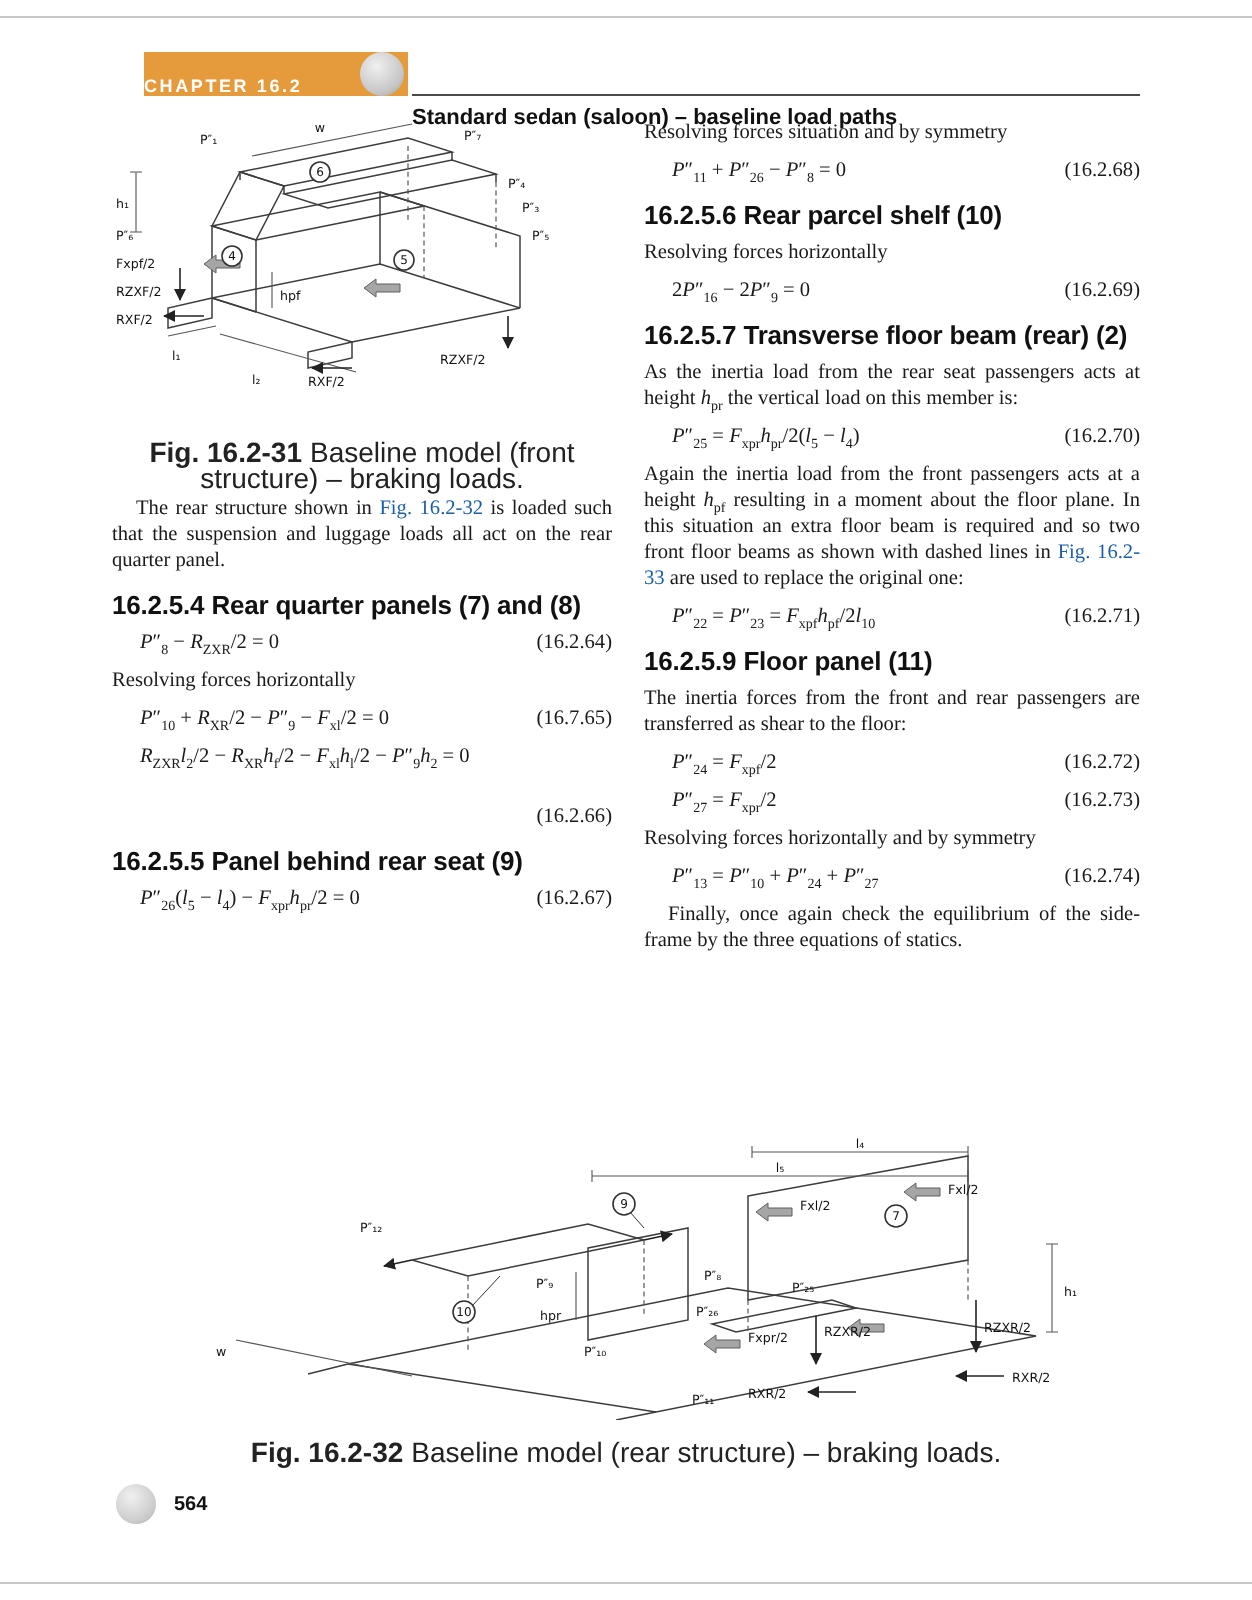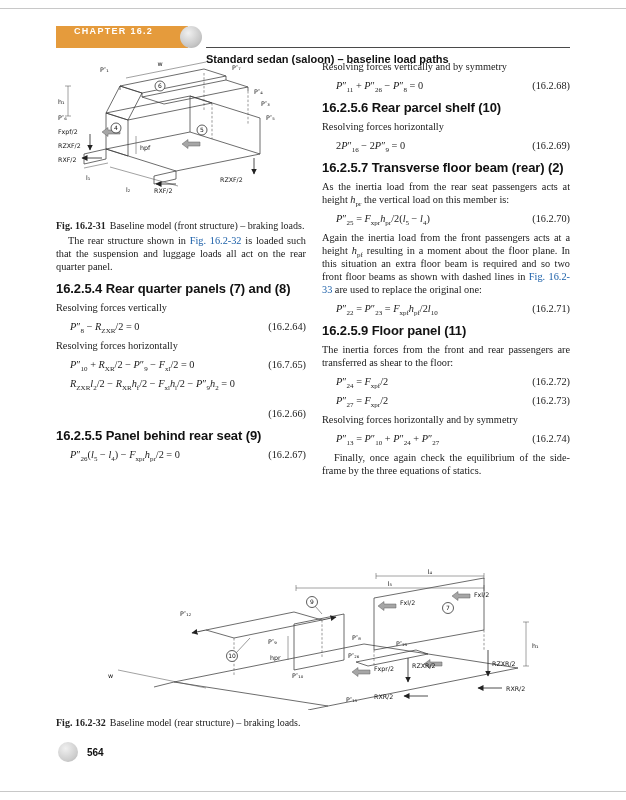--- a/index.html
+++ b/index.html
@@ -4,21 +4,21 @@
 <style>
   html,body{margin:0;padding:0;}
   body{width:626px;height:800px;background:#ffffff;font-family:"Liberation Serif","DejaVu Serif",serif;color:#1a1a1a;}
   .page{position:relative;width:626px;height:800px;overflow:hidden;background:#fff;}
   .rule{position:absolute;left:0;width:626px;border-top:1px solid var(--rule-gray,#c8c8c8);}
   .rule.top{top:8px;}
   .rule.bottom{top:791px;}
 
   
   .chapter-header{position:absolute;left:56px;top:26px;width:514px;height:22px;}
-  .chapter-band{position:absolute;left:0;top:0;width:132px;height:22px;background:var(--accent-orange,#E59B3C);display:flex;align-items:flex-start;padding-left:18px;box-sizing:border-box;}
+  .chapter-band{position:absolute;left:16px;top:0;width:132px;height:22px;background:var(--accent-orange,#E59B3C);display:flex;align-items:flex-end;padding-left:0;box-sizing:border-box;}
   .chapter-label{color:#fff;font-family:"Liberation Sans","DejaVu Sans",sans-serif;font-weight:bold;font-size:9px;letter-spacing:1.3px;}
   .band-circle{position:absolute;left:124px;top:0;width:22px;height:22px;border-radius:50%;background:radial-gradient(circle at 38% 32%, #f0f0f0 0%, #c6c6c6 65%, #a0a0a0 100%);}
   .title-rule-wrap{position:absolute;left:150px;right:0;top:0;height:21px;border-bottom:1px solid #4a4a4a;display:flex;align-items:center;}
   .page-title{font-family:"Liberation Sans","DejaVu Sans",sans-serif;font-weight:bold;font-size:11px;color:#111;margin-top:44px;}
 
   
   .col{position:absolute;top:58px;font-size:10.3px;line-height:13px;}
   .col-left{left:56px;width:250px;}
   .col-right{left:322px;width:248px;}
   .col p{margin:2px 0 4px;text-align:justify;}
@@ -26,21 +26,21 @@
   h2{font-family:"Liberation Sans","DejaVu Sans",sans-serif;font-size:13px;font-weight:bold;margin:9px 0 6px;color:#111;letter-spacing:-0.1px;}
   .link{color:var(--link-blue,#1B5FA8);text-decoration:none;cursor:pointer;}
   sub{font-size:7px;line-height:0;}
 
   .eq{display:flex;justify-content:space-between;align-items:baseline;margin:6px 0;padding-left:14px;}
   .eq-wrap{display:block;}
   .eq-num-line{text-align:right;margin-top:17px;}
 
   
   figure{margin:0;}
-  .cap{font-family:Liberation Serif, serif;font-size:10px;margin-top:3px;color:#222;}
+  .cap{font-family:Liberation Sans, sans-serif;font-size:14px;margin-top:3px;color:#222;text-align:center;}
   .cap-label{font-weight:bold;margin-right:4px;}
   .fig2-wrap{position:absolute;left:56px;top:566px;width:514px;}
 
   .fig-svg text{font-family:"DejaVu Sans",sans-serif;font-size:6.3px;fill:#111;}
   .fig-svg text.co{text-anchor:middle;font-size:6px;}
   .fig-svg text.mid{text-anchor:middle;}
   .fig-svg .struct path{stroke:#3c3c3c;stroke-width:0.75;fill:none;}
   .fig-svg .dash path{stroke:#555;stroke-width:0.6;fill:none;stroke-dasharray:2.5 1.8;}
   .fig-svg .dim path{stroke:#555;stroke-width:0.55;fill:none;}
   .fig-svg .thin-arrows path{stroke:#222;stroke-width:0.8;fill:none;}
@@ -142,21 +142,20 @@
         </g>
       </svg>
       <figcaption class="cap">
         <span class="cap-label">Fig. 16.2-31</span><span>Baseline model (front structure) – braking loads.</span>
       </figcaption>
     </figure>
 
     <p class="indent"><span>The rear structure shown in </span><a class="link">Fig. 16.2-32</a><span> is loaded such that the suspension and luggage loads all act on the rear quarter panel.</span></p>
 
     <h2>16.2.5.4 Rear quarter panels (7) and (8)</h2>
-    <p>Resolving forces vertically</p>
     <div class="eq">
       <span class="eq-body"><i>P</i>″<sub>8</sub> − <i>R</i><sub>ZXR</sub>/2 = 0</span>
       <span class="eq-num">(16.2.64)</span>
     </div>
     <p>Resolving forces horizontally</p>
     <div class="eq">
       <span class="eq-body"><i>P</i>″<sub>10</sub> + <i>R</i><sub>XR</sub>/2 − <i>P</i>″<sub>9</sub> − <i>F</i><sub>xl</sub>/2 = 0</span>
       <span class="eq-num">(16.7.65)</span>
     </div>
     <div class="eq eq-wrap">
@@ -165,21 +164,21 @@
     </div>
 
     <h2>16.2.5.5 Panel behind rear seat (9)</h2>
     <div class="eq">
       <span class="eq-body"><i>P</i>″<sub>26</sub>(<i>l</i><sub>5</sub> − <i>l</i><sub>4</sub>) − <i>F</i><sub>xpr</sub><i>h</i><sub>pr</sub>/2 = 0</span>
       <span class="eq-num">(16.2.67)</span>
     </div>
   </div>
 
   <div class="col col-right">
-    <p>Resolving forces vertically and by symmetry</p>
+    <p>Resolving forces situation and by symmetry</p>
     <div class="eq">
       <span class="eq-body"><i>P</i>″<sub>11</sub> + <i>P</i>″<sub>26</sub> − <i>P</i>″<sub>8</sub> = 0</span>
       <span class="eq-num">(16.2.68)</span>
     </div>
 
     <h2>16.2.5.6 Rear parcel shelf (10)</h2>
     <p>Resolving forces horizontally</p>
     <div class="eq">
       <span class="eq-body">2<i>P</i>″<sub>16</sub> − 2<i>P</i>″<sub>9</sub> = 0</span>
       <span class="eq-num">(16.2.69)</span>

